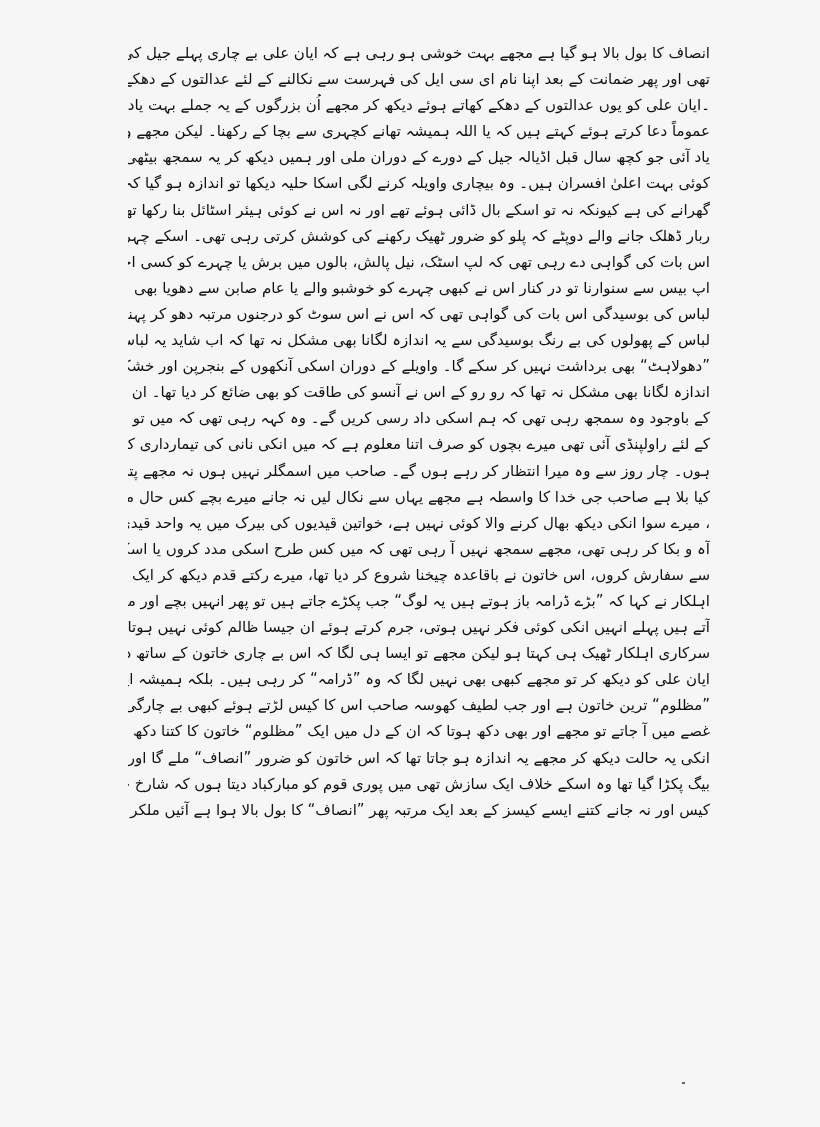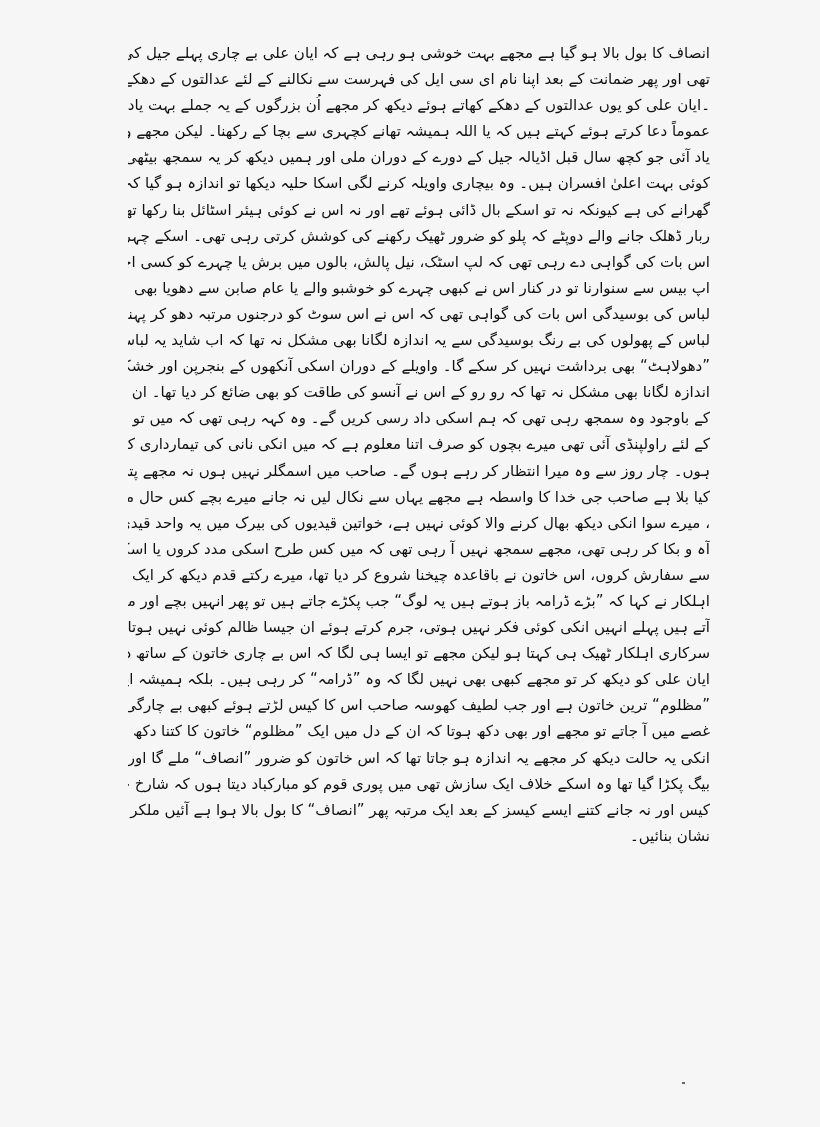--- a/index.html
+++ b/index.html
@@ -70,16 +70,15 @@
   <div class="line">سے سفارش کروں، اس خاتون نے باقاعدہ چیخنا شروع کر دیا تھا، میرے رکتے قدم دیکھ کر ایک سرکاری</div>
   <div class="line">اہلکار نے کہا کہ ”بڑے ڈرامہ باز ہوتے ہیں یہ لوگ“ جب پکڑے جاتے ہیں تو پھر انہیں بچے اور ماں باپ یاد</div>
   <div class="line">آتے ہیں پہلے انہیں انکی کوئی فکر نہیں ہوتی، جرم کرتے ہوئے ان جیسا ظالم کوئی نہیں ہوتا۔ ہو سکتا ہے وہ</div>
   <div class="line">سرکاری اہلکار ٹھیک ہی کہتا ہو لیکن مجھے تو ایسا ہی لگا کہ اس بے چاری خاتون کے ساتھ دھوکہ ہوا ہے لیکن</div>
   <div class="line">ایان علی کو دیکھ کر تو مجھے کبھی بھی نہیں لگا کہ وہ ”ڈرامہ“ کر رہی ہیں۔ بلکہ ہمیشہ ایسا لگا کہ وہ پاکستان کی</div>
   <div class="line">”مظلوم“ ترین خاتون ہے اور جب لطیف کھوسہ صاحب اس کا کیس لڑتے ہوئے کبھی بے چارگی اور کبھی</div>
   <div class="line">غصے میں آ جاتے تو مجھے اور بھی دکھ ہوتا کہ ان کے دل میں ایک ”مظلوم“ خاتون کا کتنا دکھ اور درد ہے۔ اور</div>
   <div class="line">انکی یہ حالت دیکھ کر مجھے یہ اندازہ ہو جاتا تھا کہ اس خاتون کو ضرور ”انصاف“ ملے گا اور چھ لاکھ ڈالرز کا جو</div>
   <div class="line">بیگ پکڑا گیا تھا وہ اسکے خلاف ایک سازش تھی میں پوری قوم کو مبارکباد دیتا ہوں کہ شارخ جتوئی، طیبہ</div>
   <div class="line">کیس اور نہ جانے کتنے ایسے کیسز کے بعد ایک مرتبہ پھر ”انصاف“ کا بول بالا ہوا ہے آئیں ملکر وکٹری کا</div>
-  <div class="line last">نشان بنائیں۔</div>
 </div>
 
 <div class="page-dot"></div>
 
 </body></html>

